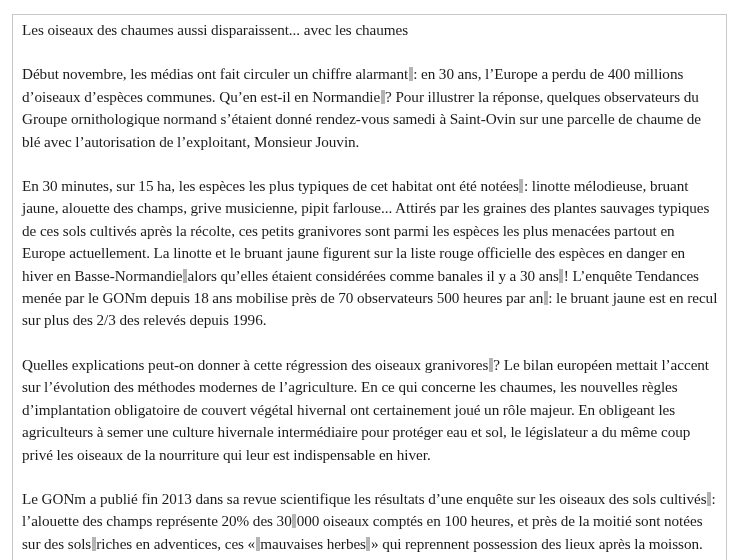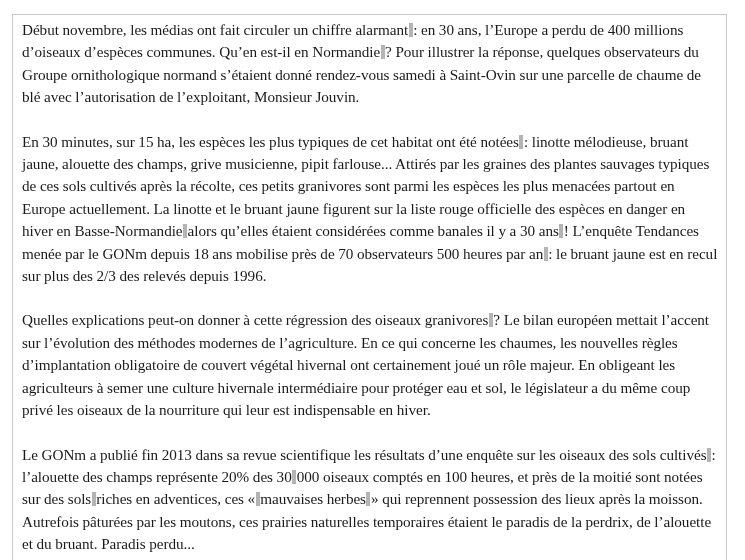--- a/index.html
+++ b/index.html
@@ -62,20 +62,21 @@
     background: #b4b4b4;
     margin: 0 0.5px;
   }
 </style>
 </head>
 <body>
 
 <div id="doc-frame">
   <div id="doc-body">
 
+    <p class="para title-para">Les oiseaux des chaumes aussi disparaissent... avec les chaumes</p>
 
     <p class="para body-para">Début novembre, les médias ont fait circuler un chiffre alarmant<span class="nbsp"></span>: en 30 ans, l’Europe a perdu de 400 millions d’oiseaux d’espèces communes. Qu’en est-il en Normandie<span class="nbsp"></span>? Pour illustrer la réponse, quelques observateurs du Groupe ornithologique normand s’étaient donné rendez-vous samedi à Saint-Ovin sur une parcelle de chaume de blé avec l’autorisation de l’exploitant, Monsieur Jouvin.</p>
 
     <p class="para body-para">En 30 minutes, sur 15 ha, les espèces les plus typiques de cet habitat ont été notées<span class="nbsp"></span>: linotte mélodieuse, bruant jaune, alouette des champs, grive musicienne, pipit farlouse... Attirés par les graines des plantes sauvages typiques de ces sols cultivés après la récolte, ces petits granivores sont parmi les espèces les plus menacées partout en Europe actuellement. La linotte et le bruant jaune figurent sur la liste rouge officielle des espèces en danger en hiver en Basse-Normandie<span class="nbsp"></span>alors qu’elles étaient considérées comme banales il y a 30 ans<span class="nbsp"></span>! L’enquête Tendances menée par le GONm depuis 18 ans mobilise près de 70 observateurs 500 heures par an<span class="nbsp"></span>: le bruant jaune est en recul sur plus des 2/3 des relevés depuis 1996.</p>
 
     <p class="para body-para">Quelles explications peut-on donner à cette régression des oiseaux granivores<span class="nbsp"></span>? Le bilan européen mettait l’accent sur l’évolution des méthodes modernes de l’agriculture. En ce qui concerne les chaumes, les nouvelles règles d’implantation obligatoire de couvert végétal hivernal ont certainement joué un rôle majeur. En obligeant les agriculteurs à semer une culture hivernale intermédiaire pour protéger eau et sol, le législateur a du même coup privé les oiseaux de la nourriture qui leur est indispensable en hiver.</p>
 
     <p class="para body-para">Le GONm a publié fin 2013 dans sa revue scientifique les résultats d’une enquête sur les oiseaux des sols cultivés<span class="nbsp"></span>: l’alouette des champs représente 20% des 30<span class="nbsp"></span>000 oiseaux comptés en 100 heures, et près de la moitié sont notées sur des sols<span class="nbsp"></span>riches en adventices, ces «<span class="nbsp"></span>mauvaises herbes<span class="nbsp"></span>» qui reprennent possession des lieux après la moisson. Autrefois pâturées par les moutons, ces prairies naturelles temporaires étaient le paradis de la perdrix, de l’alouette et du bruant. Paradis perdu...</p>
 
   </div>

